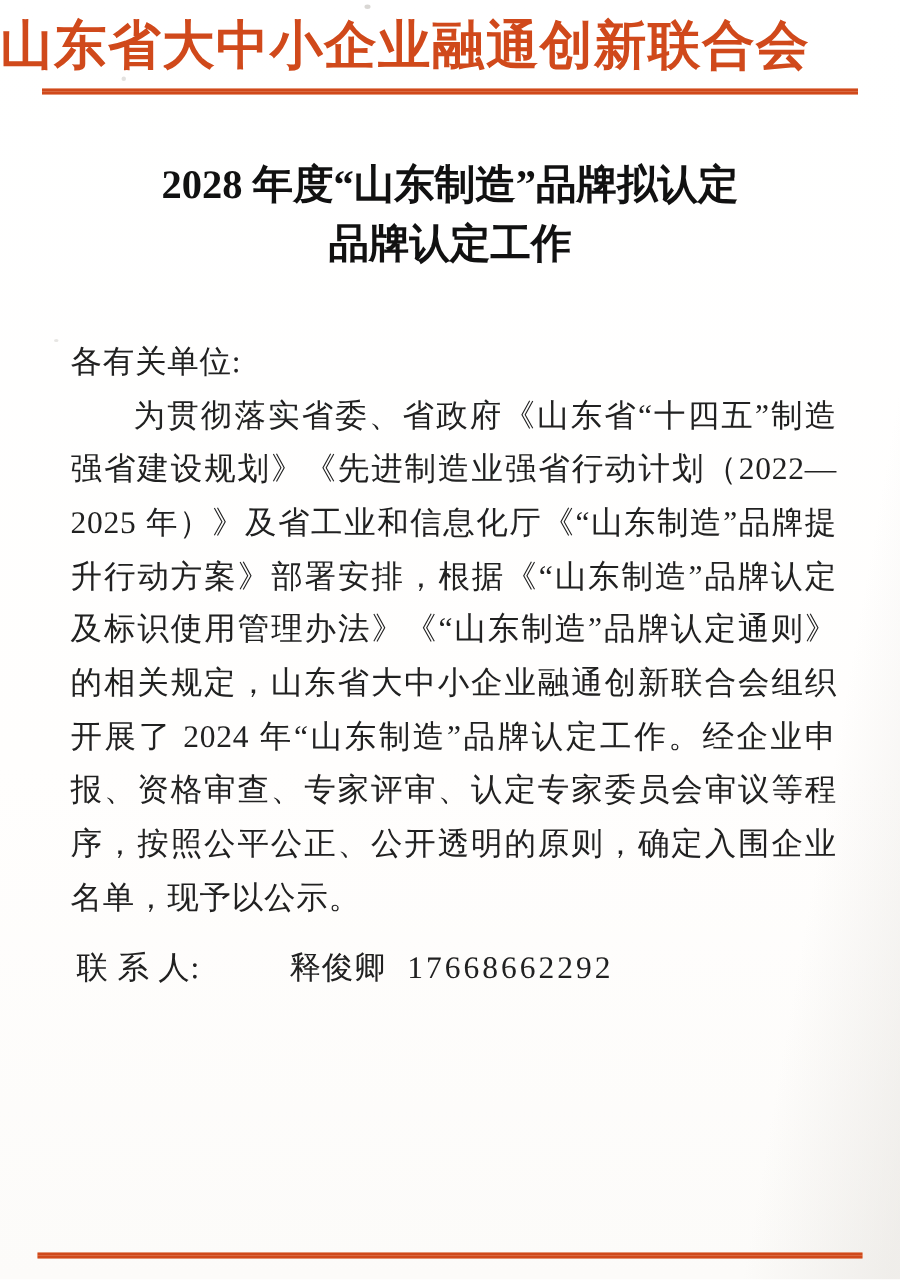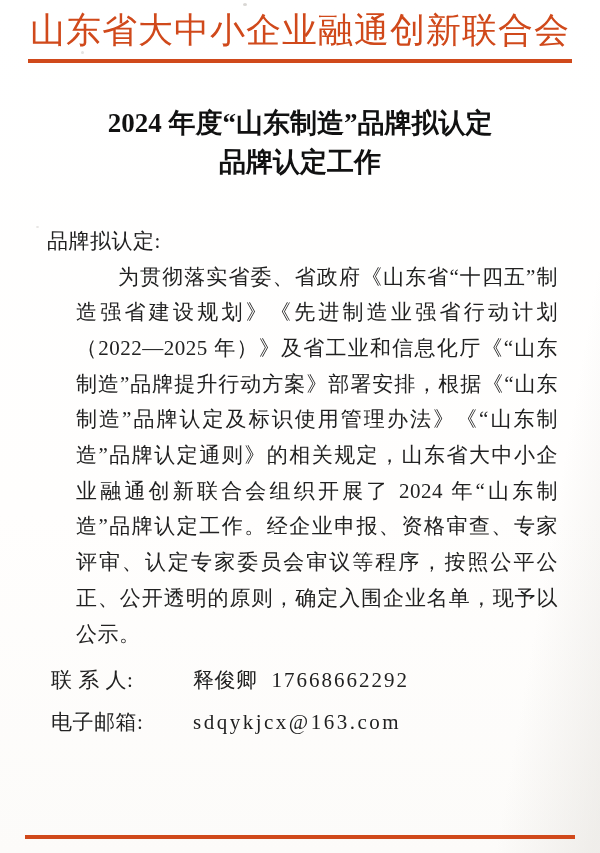--- a/index.html
+++ b/index.html
@@ -23,23 +23,23 @@
     color: var(--ink);
   }
   
   .speck { position: absolute; background: #b9b6b1; border-radius: 50%; opacity: .55; }
   .speck.s1 { left: 243px; top: 3px;  width: 4px; height: 3px; }
   .speck.s2 { left: 81px;  top: 51px; width: 3px; height: 3px; opacity: .4; }
   .speck.s3 { left: 36px;  top: 226px; width: 3px; height: 2px; opacity: .35; }
 
   .org-name {
     padding-top: 9px;
-    text-align: center;
+    text-align: left;
     font-size: 35px;
-    font-weight: normal;
+    font-weight: bold;
     letter-spacing: 1px;
     color: var(--accent);
     line-height: 1.28;
   }
   .rule {
     height: 2px;
     background: #f6cdb2;
     border-top: 2px solid var(--accent);
     border-bottom: 2px solid var(--accent);
   }
@@ -60,21 +60,21 @@
   }
   .doc-title span { display: block; }
   .body-text {
     margin: 42px 42px 0 47px;
     font-size: 21px;
     line-height: 35.7px;
     text-align: justify;
     letter-spacing: 0.5px;
   }
   .salutation { text-indent: 0; }
-  .para { text-indent: 2em; margin-left: 29px; }
+  .para { text-indent: 2em; }
   .contacts { margin-top: 7px; }
   .contact-row {
     padding-left: 51px;
     line-height: 42px;
     font-size: 21px;
     letter-spacing: 0.5px;
   }
   .contact-label {
     display: inline-block;
     width: 142px;
@@ -89,33 +89,30 @@
 
   <div class="speck s1"></div>
   <div class="speck s2"></div>
   <div class="speck s3"></div>
 
   <div class="org-name">山东省大中小企业融通创新联合会</div>
 
   <div class="rule rule-top"></div>
 
   <h1 class="doc-title">
-    <span>2024 年度“山东制造”品牌拟认定</span>
+    <span>2028 年度“山东制造”品牌拟认定</span>
     <span>品牌认定工作</span>
   </h1>
 
   <div class="body-text">
-    <p class="salutation">品牌拟认定:</p>
+    <p class="salutation">各有关单位:</p>
     <p class="para">为贯彻落实省委、省政府《山东省“十四五”制造强省建设规划》《先进制造业强省行动计划（2022—2025 年）》及省工业和信息化厅《“山东制造”品牌提升行动方案》部署安排，根据《“山东制造”品牌认定及标识使用管理办法》《“山东制造”品牌认定通则》的相关规定，山东省大中小企业融通创新联合会组织开展了 2024 年“山东制造”品牌认定工作。经企业申报、资格审查、专家评审、认定专家委员会审议等程序，按照公平公正、公开透明的原则，确定入围企业名单，现予以公示。</p>
   </div>
 
   <div class="contacts">
     <div class="contact-row">
       <span class="contact-label">联 系 人:</span><span class="contact-value"><span>释俊卿</span><span class="phone">17668662292</span></span>
-    </div>
-    <div class="contact-row">
-      <span class="contact-label">电子邮箱:</span><span class="contact-value email">sdqykjcx@163.com</span>
     </div>
   </div>
 
   <div class="rule rule-bottom"></div>
 
 </div>
 
 </body></html>

